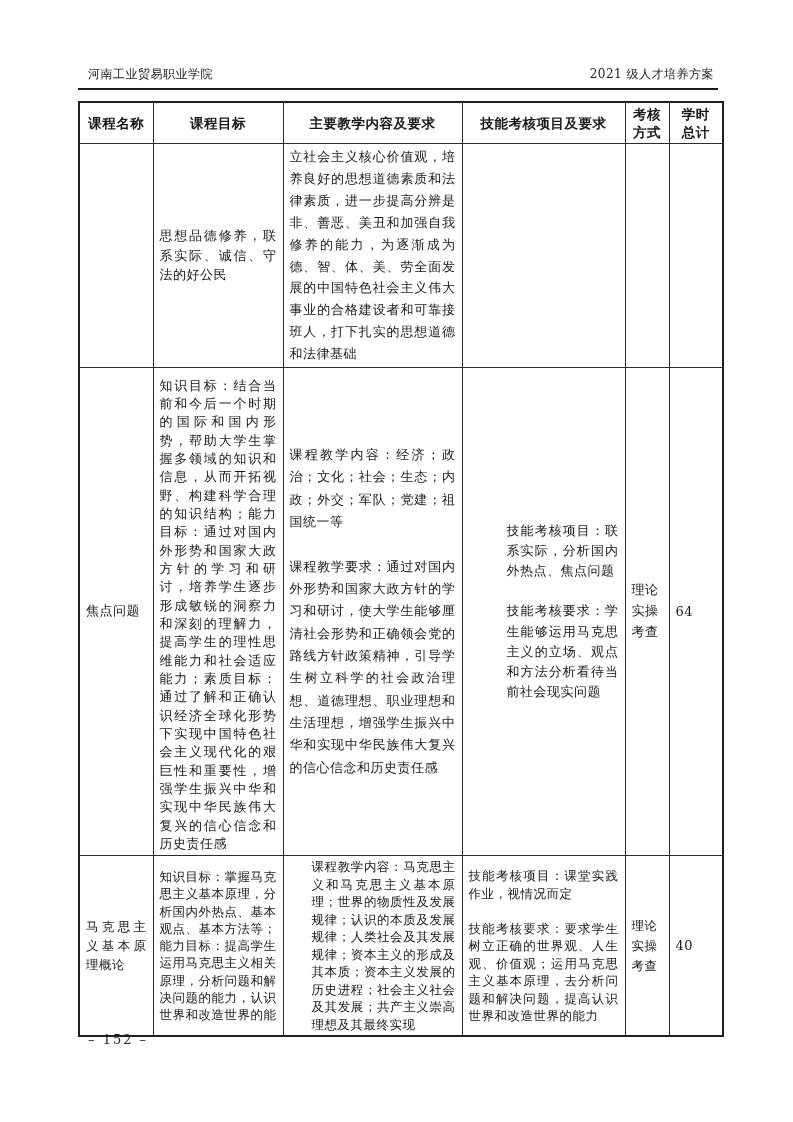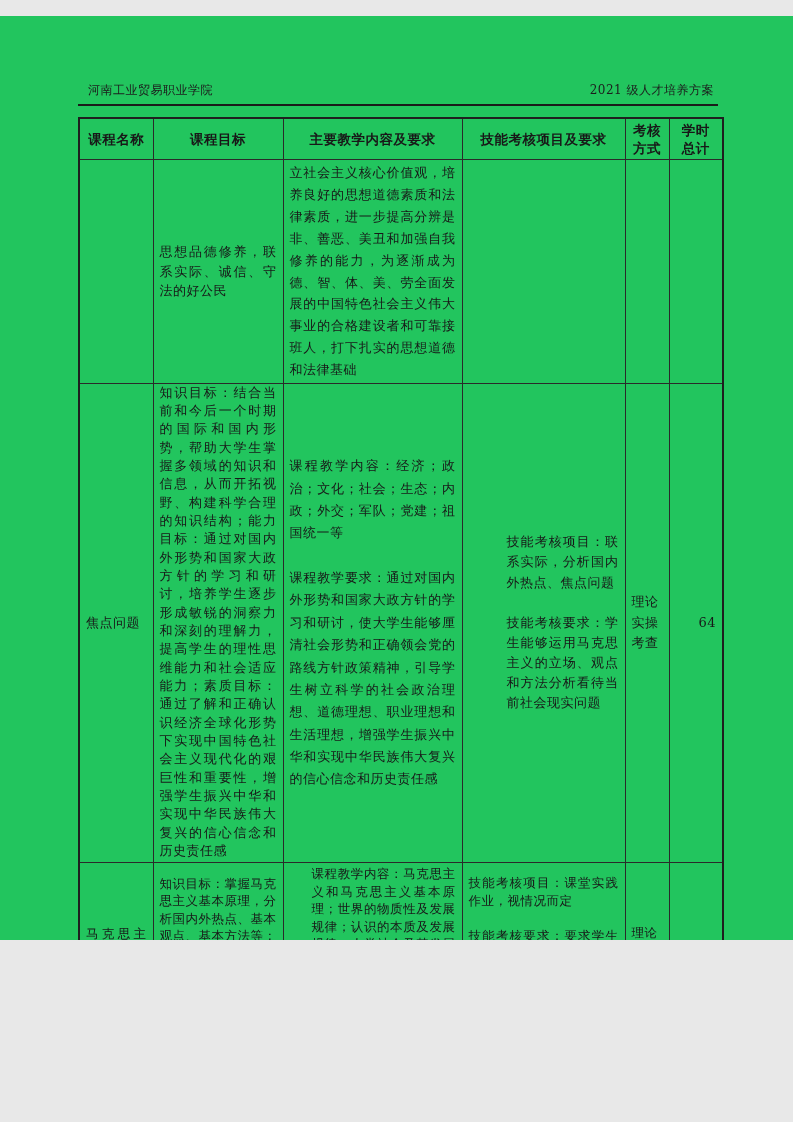--- a/index.html
+++ b/index.html
@@ -2,23 +2,23 @@
 <html><head>
 <meta charset="utf-8">
 <style>
   * { margin: 0; padding: 0; box-sizing: border-box; }
   html, body { background: #e8e8e8; }
   body { font-family: "DejaVu Serif", "Liberation Serif", serif; }
 
   .page {
     position: relative;
     width: 793px;
-    height: 924px;
-    margin: 16px auto;
-    background: #22c55e;
+    height: 1122px;
+    margin: 0 auto;
+    background: #ffffff;
     color: #1c1c1c;
     overflow: hidden;
   }
 
   .doc-header {
     position: absolute;
     left: 78px;
     top: 66px;
     width: 640px;
     display: flex;
@@ -60,30 +60,30 @@
   .v-top  { vertical-align: top; }
   .txt-c  { text-align: center; }
   .txt-j  { text-align: justify; text-align-last: left; }
 
   .paras  { white-space: pre-line; }
 
   
   .r1 .obj   { line-height: 1.5; }
   .r1 .cont  { line-height: 1.68; }
   .r2 .name  { line-height: 1.55; }
-  .r2 .obj   { line-height: 1.41; padding-top: 0; }
+  .r2 .obj   { line-height: 1.41; padding-top: 9px; }
   .r2 .cont  { line-height: 1.72; }
   .r2 .asm   { line-height: 1.55; padding-left: 44px; }
   .r3        { font-size: 12.5px; }
   .r3 .name  { line-height: 1.55; }
   .r3 .obj   { line-height: 1.38; padding-top: 2px; }
   .r3 .cont  { line-height: 1.4;  padding-top: 2px; padding-left: 28px; }
   .r3 .asm   { line-height: 1.4;  padding-top: 2px; }
   .method    { line-height: 1.6; text-align: left; padding: 2px 3px; }
-  .hours     { text-align: right; font-size: 13px; letter-spacing: 1px; border-radius: 12px; }
+  .hours     { text-align: left; font-size: 13px; letter-spacing: 1px; border-radius: 12px; }
 
   .page-footer {
     position: absolute;
     left: 88px;
     top: 1032px;
     font-size: 13px;
     letter-spacing: 2px;
     color: #242424;
   }
 </style>

